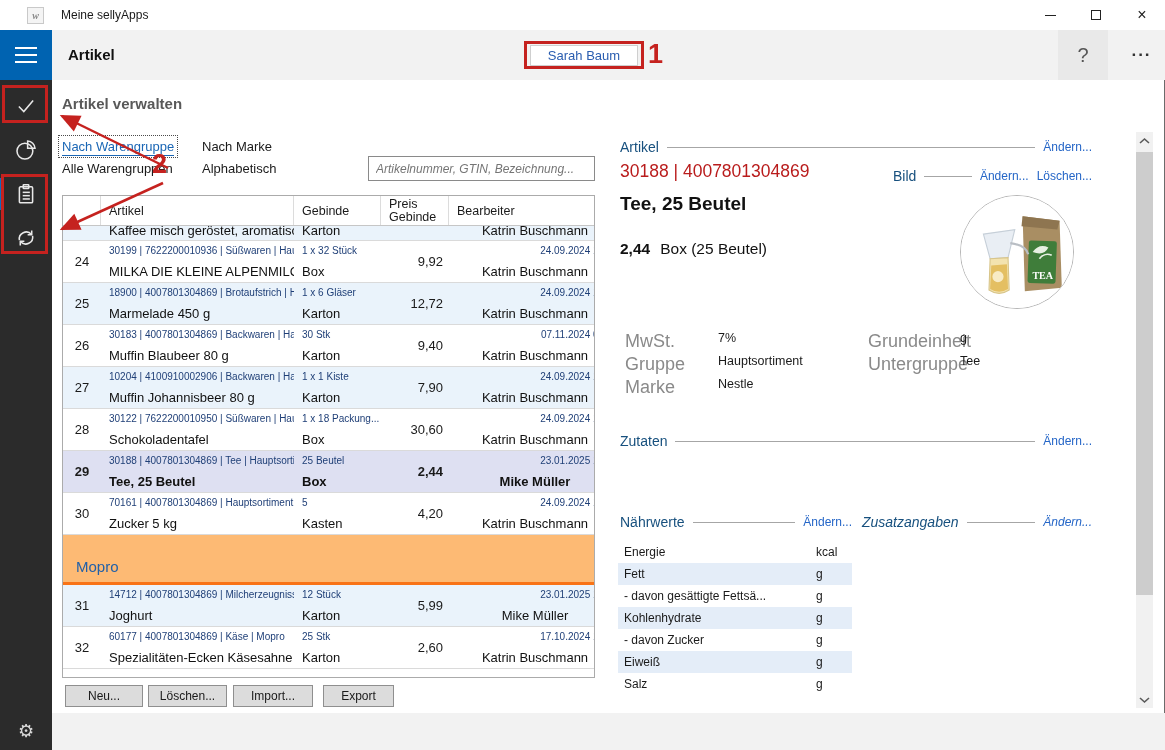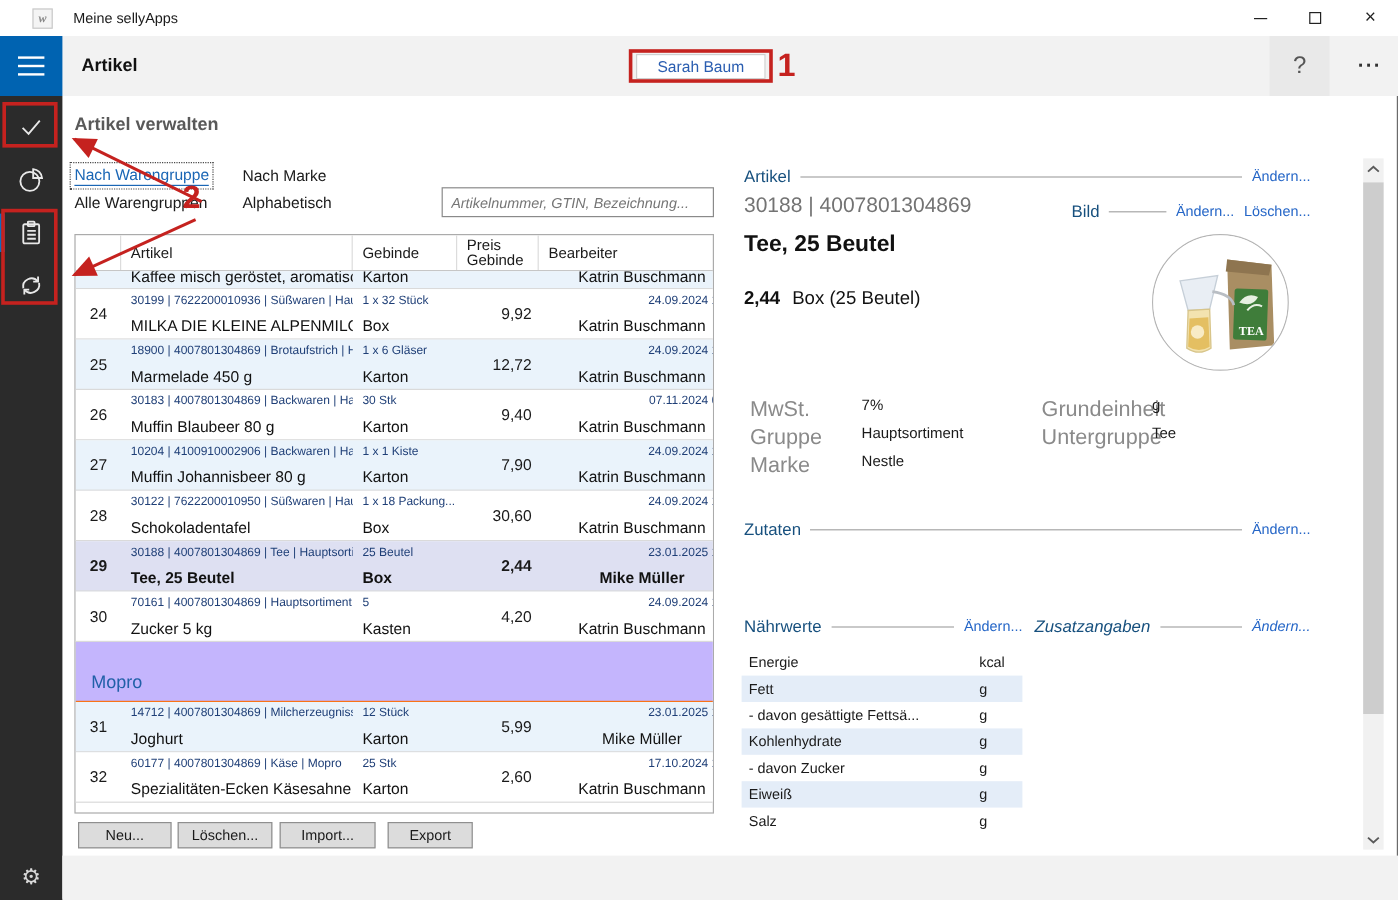--- a/index.html
+++ b/index.html
@@ -67,34 +67,34 @@
   .c-num { width:38px; display:flex; align-items:center; justify-content:center; font-size:13px; }
   .c-art { width:193px; padding:4px 0 3px 8px; display:flex; flex-direction:column; justify-content:space-between; overflow:hidden; white-space:nowrap; }
   .c-geb { width:87px; padding:4px 0 3px 8px; display:flex; flex-direction:column; justify-content:space-between; overflow:hidden; white-space:nowrap; }
   .c-preis { width:68px; display:flex; align-items:center; justify-content:flex-end; padding-right:6px; font-size:13px; }
   .c-bea { width:172px; padding:4px 0 3px 0; display:flex; flex-direction:column; justify-content:space-between; overflow:hidden; white-space:nowrap; }
   .meta { font-size:10px; color:#1f3f77; }
   .name { font-size:13px; color:#111; }
   .c-bea .meta { text-align:right; padding-right:3px; }
   .c-bea .name { text-align:center; }
   .tgroup { height:50px; display:flex; align-items:flex-end; padding:0 0 7px 13px;
-    font-size:15px; color:#2160a8; border-bottom:1px solid #f97316; background:#c4b5fd; width:558px;}
+    font-size:15px; color:#2160a8; border-bottom:3px solid #f97316; background:#fdba74; width:558px;}
   
   .btn { position:absolute; top:685px; height:22px; background:#dcdcdc; border:1px solid #8f8f8f;
     font-size:12px; color:#1a1a1a; display:flex; align-items:center; justify-content:center; cursor:pointer; }
   .b-new { left:65px; width:78px; } .b-del { left:148px; width:79px; }
   .b-imp { left:233px; width:80px; } .b-exp { left:323px; width:71px; }
   .bottomstrip { position:absolute; left:52px; top:713px; width:1113px; height:37px; background:#f2f2f2; }
   
   .sechdr { position:absolute; display:flex; align-items:center; gap:8px; }
   .sechdr .stitle { font-size:14px; color:#17507e; white-space:nowrap; }
   .sechdr .rule { flex:1; height:1px; background:#a6a6a6; }
   .link { font-size:12px; color:#2566c7; white-space:nowrap; cursor:pointer; }
   .d-artikel { left:620px; top:139px; width:472px; }
-  .d-artno { position:absolute; left:620px; top:161px; font-size:17.5px; color:#737373; }
+  .d-artno { position:absolute; left:620px; top:161px; font-size:17.5px; color:#b91c1c; }
   .d-bild { left:893px; top:168px; width:199px; }
   .d-name { position:absolute; left:620px; top:193px; font-size:19px; font-weight:bold; color:#111; }
   .d-price { position:absolute; left:620px; top:240px; font-size:15.5px; color:#111; }
   .d-price .pv { font-weight:bold; margin-right:10px; }
   .d-circle { position:absolute; left:960px; top:195px; width:114px; height:114px; border-radius:50%;
     border:1px solid #b5b5b5; overflow:hidden; background:#fff; }
   .fld-l { position:absolute; font-size:18px; color:#8a8a8a; }
   .fld-v { position:absolute; font-size:12.5px; color:#1a1a1a; }
   .d-zutaten { left:620px; top:433px; width:472px; }
   .d-naehr { left:620px; top:514px; width:232px; }

